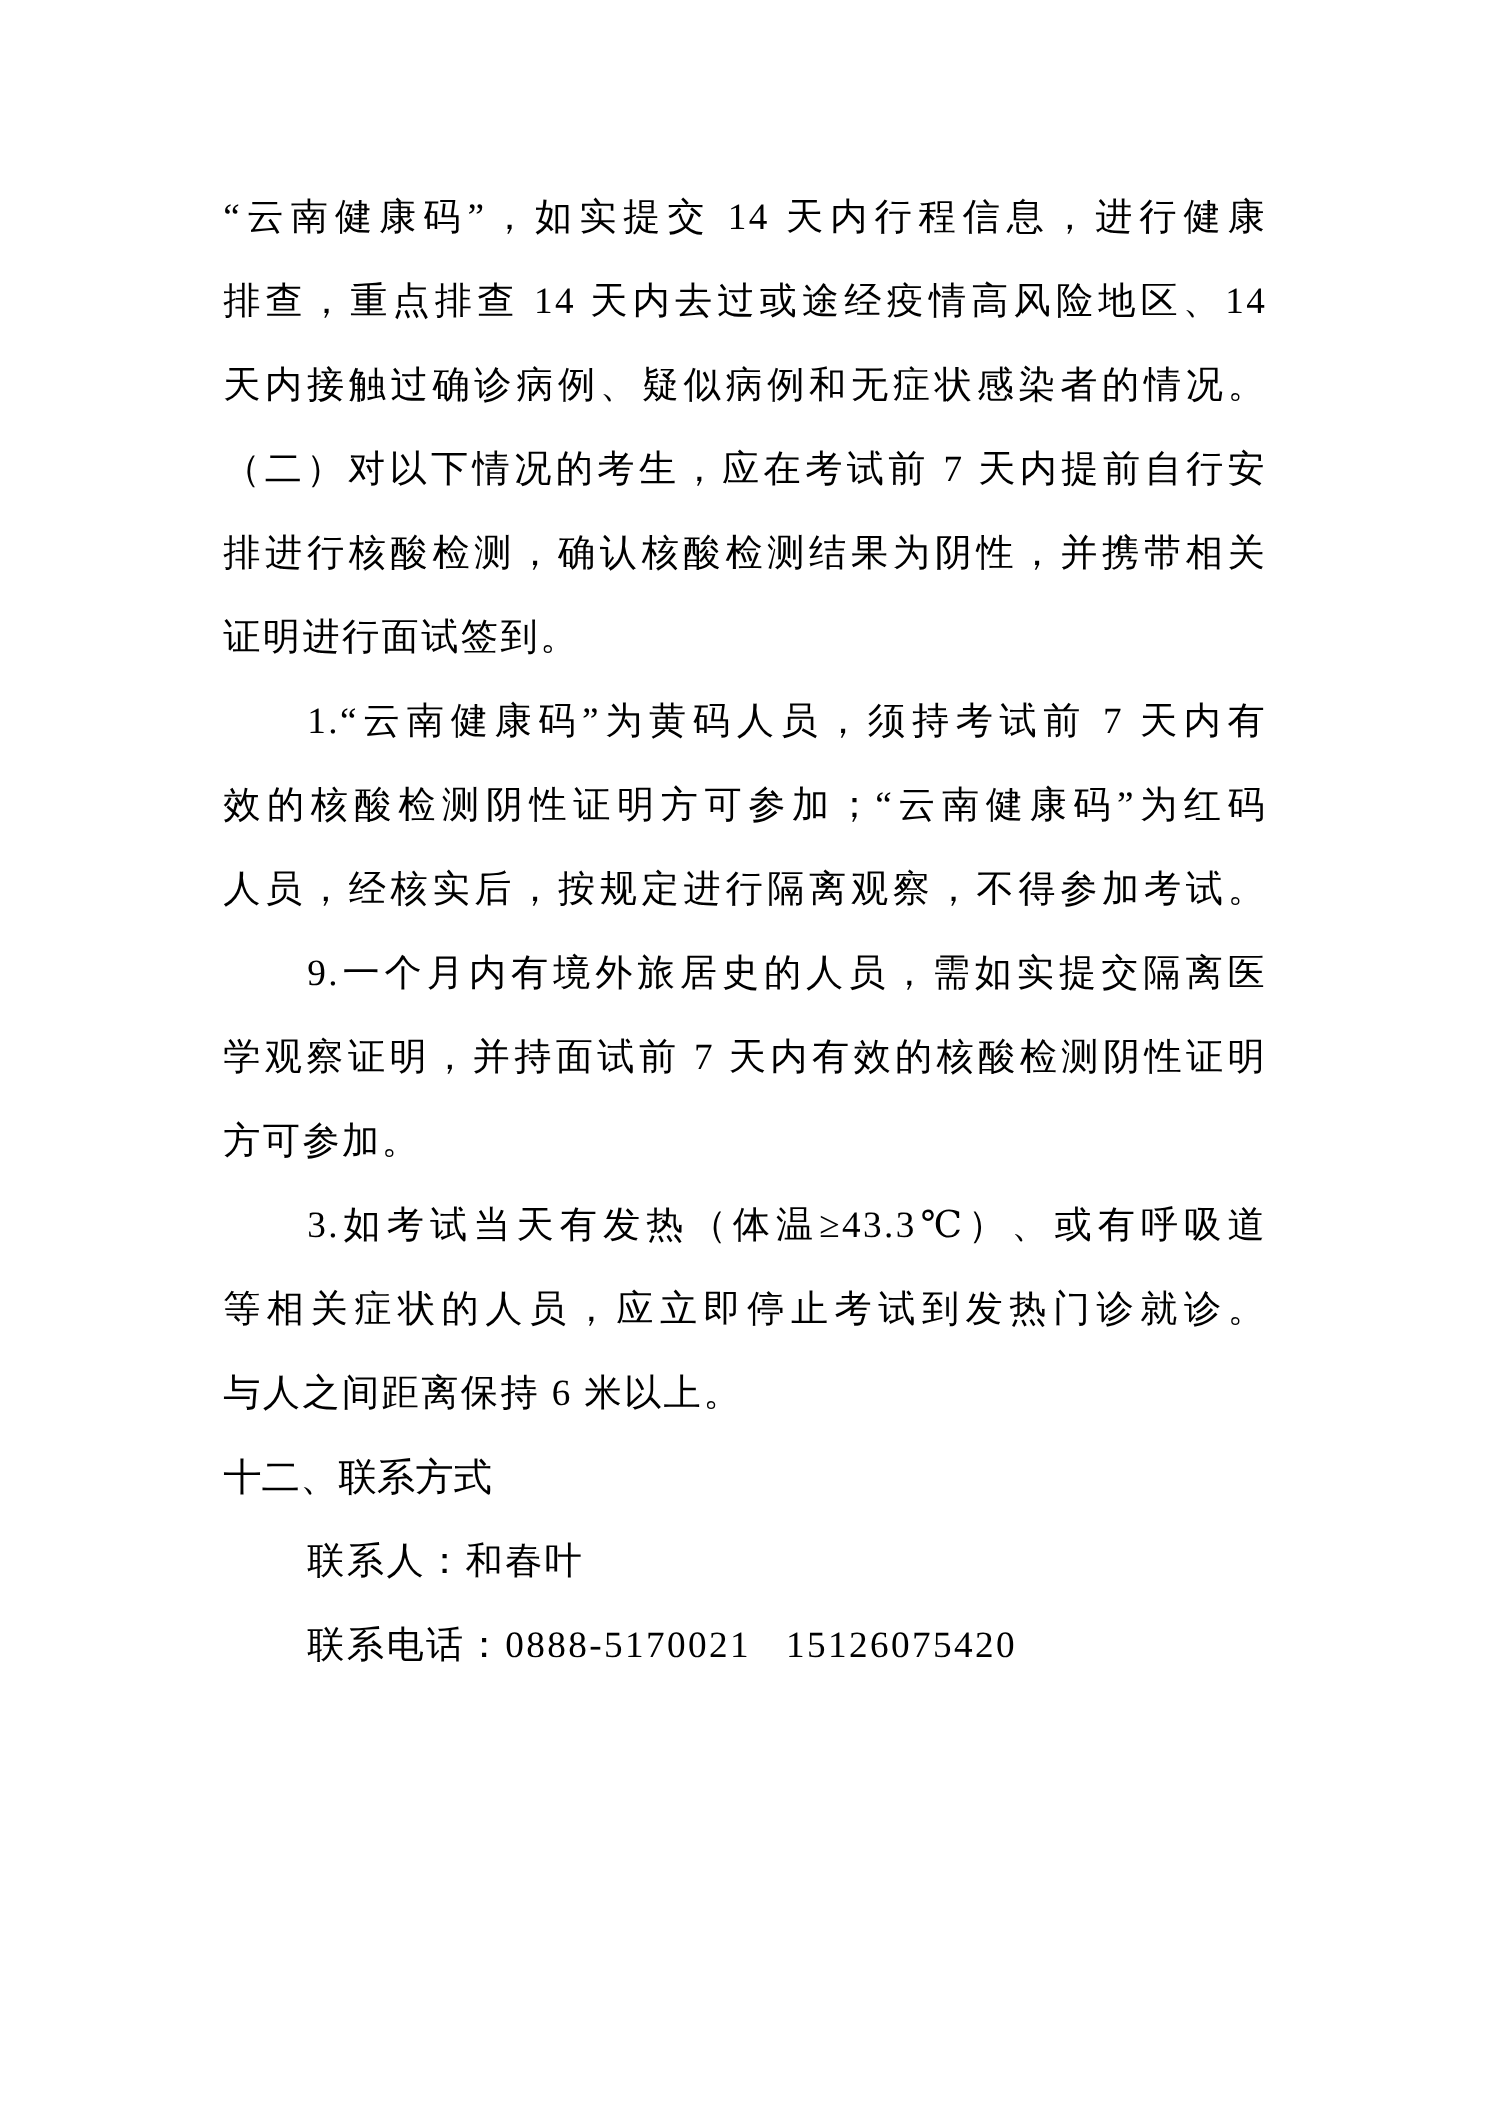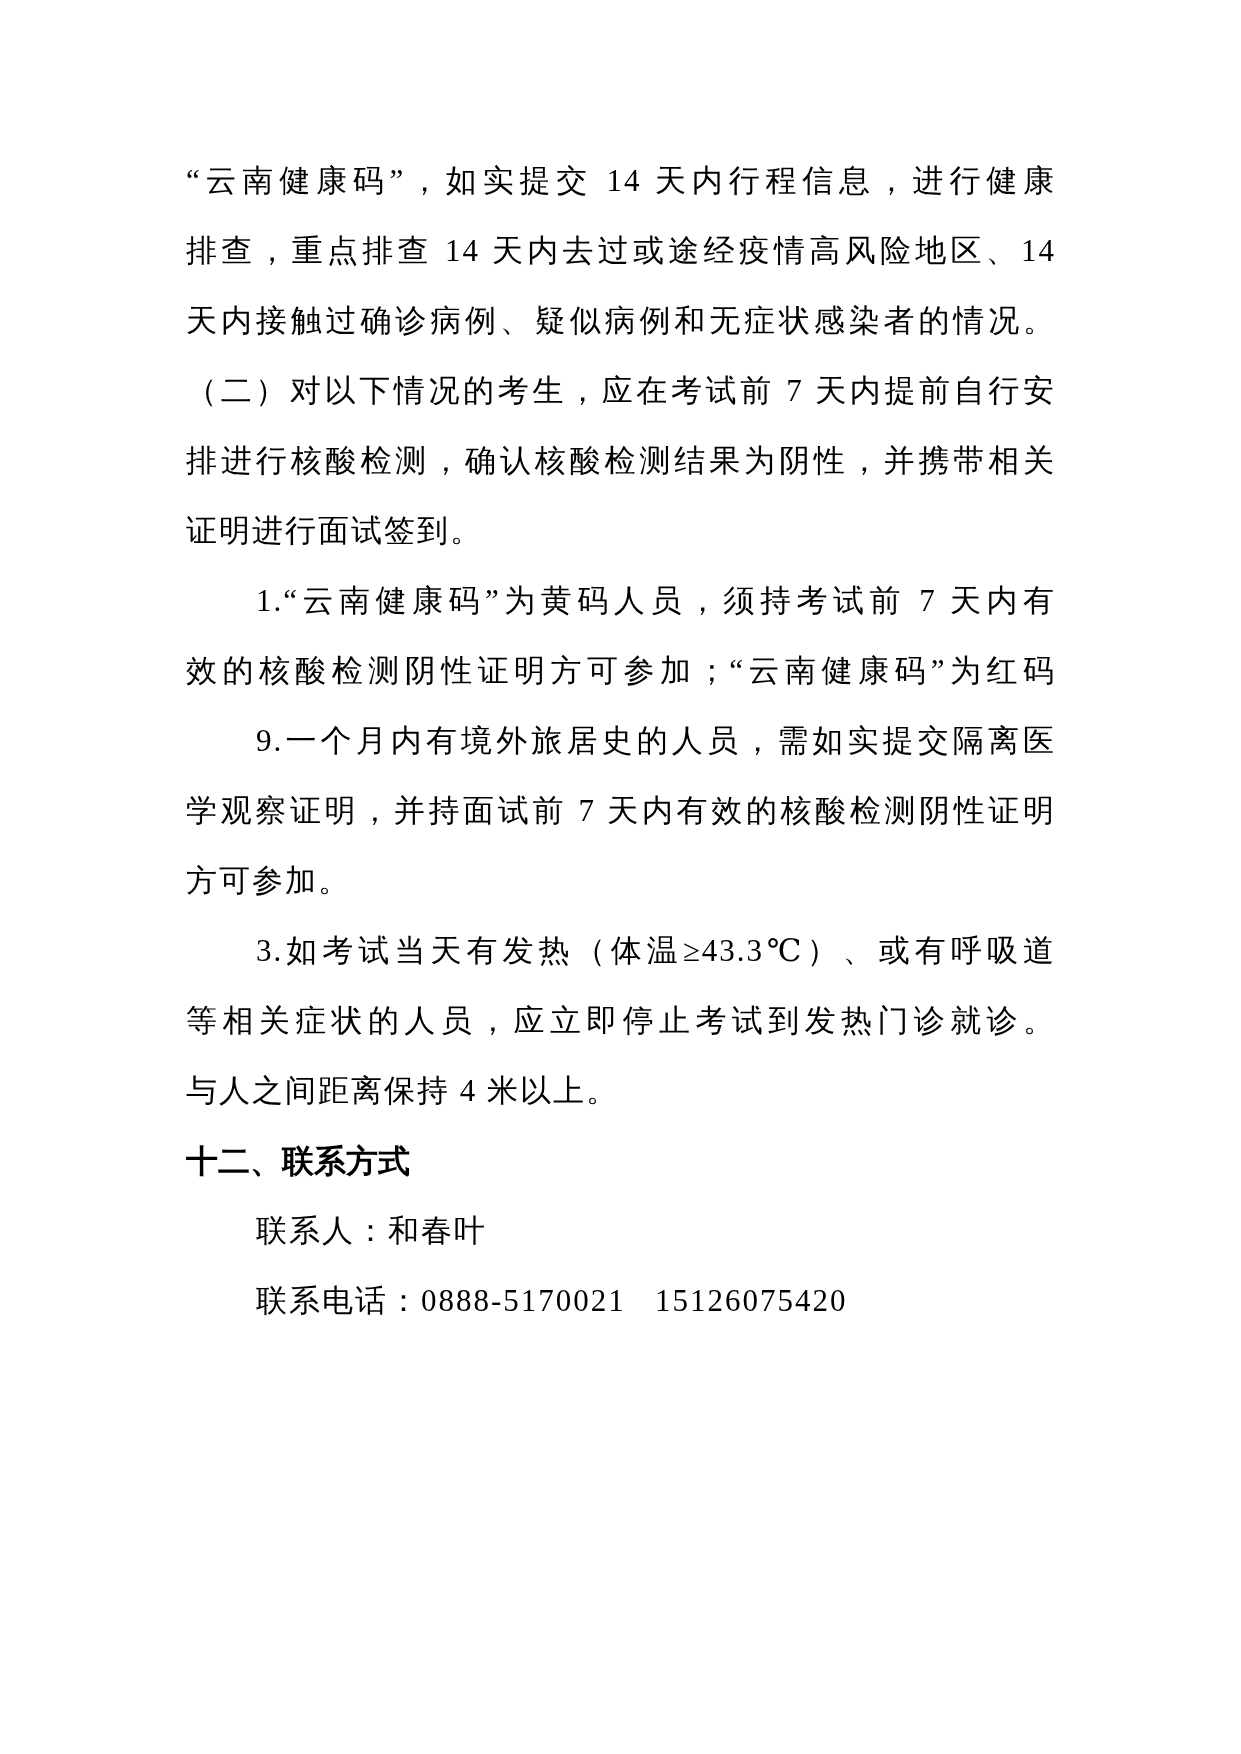--- a/index.html
+++ b/index.html
@@ -39,41 +39,42 @@
   
   .line.ind {
     padding-left: 70px;
   }
   .line.j.ind {
     width: 800px;
   }
   
   .line.heading {
     font-family: "Liberation Sans", "DejaVu Sans", sans-serif;
-    font-weight: bold;
+    font-weight: normal;
     letter-spacing: 0;
     font-size: 32px;
   }
 </style>
 </head>
 <body>
 
 <main class="page">
   <div class="content">
     <div class="line j">“云南健康码”，如实提交 14 天内行程信息，进行健康</div>
     <div class="line j">排查，重点排查 14 天内去过或途经疫情高风险地区、14</div>
     <div class="line j">天内接触过确诊病例、疑似病例和无症状感染者的情况。</div>
     <div class="line j">（二）对以下情况的考生，应在考试前 7 天内提前自行安</div>
     <div class="line j">排进行核酸检测，确认核酸检测结果为阴性，并携带相关</div>
     <div class="line">证明进行面试签到。</div>
     <div class="line j ind">1.“云南健康码”为黄码人员，须持考试前 7 天内有</div>
     <div class="line j">效的核酸检测阴性证明方可参加；“云南健康码”为红码</div>
+    <div class="line j">人员，经核实后，按规定进行隔离观察，不得参加考试。</div>
     <div class="line j ind">9.一个月内有境外旅居史的人员，需如实提交隔离医</div>
     <div class="line j">学观察证明，并持面试前 7 天内有效的核酸检测阴性证明</div>
     <div class="line">方可参加。</div>
     <div class="line j ind">3.如考试当天有发热（体温≥43.3℃）、或有呼吸道</div>
     <div class="line j">等相关症状的人员，应立即停止考试到发热门诊就诊。</div>
-    <div class="line">与人之间距离保持 4 米以上。</div>
+    <div class="line">与人之间距离保持 6 米以上。</div>
     <div class="line heading">十二、联系方式</div>
     <div class="line ind">联系人：和春叶</div>
     <div class="line ind">联系电话：0888-5170021&nbsp;&nbsp;&nbsp;15126075420</div>
   </div>
 </main>
 
 </body></html>

